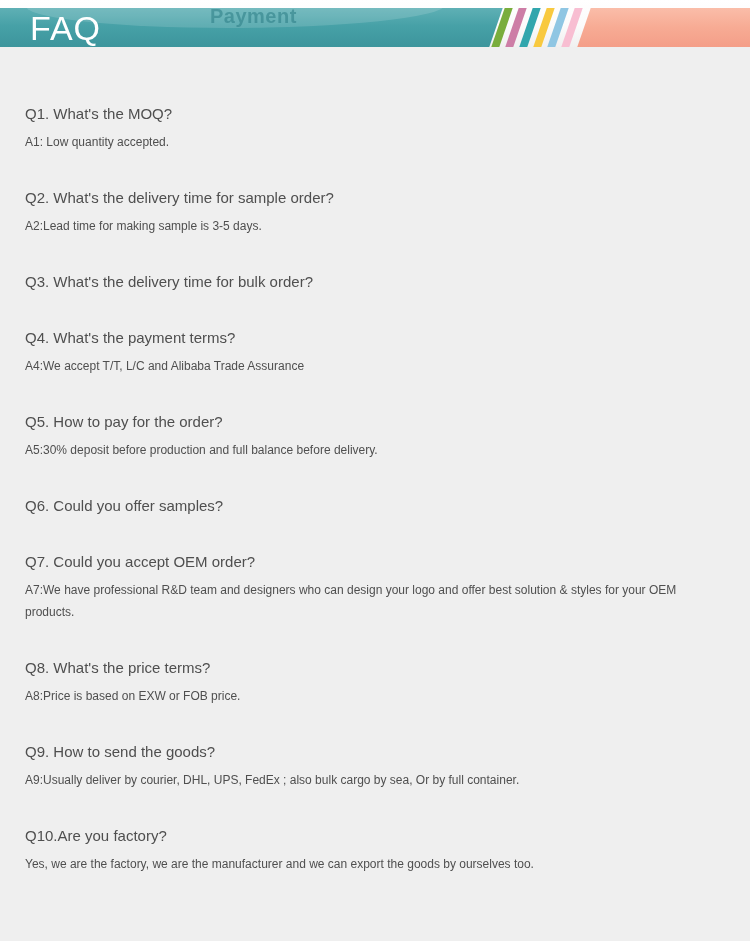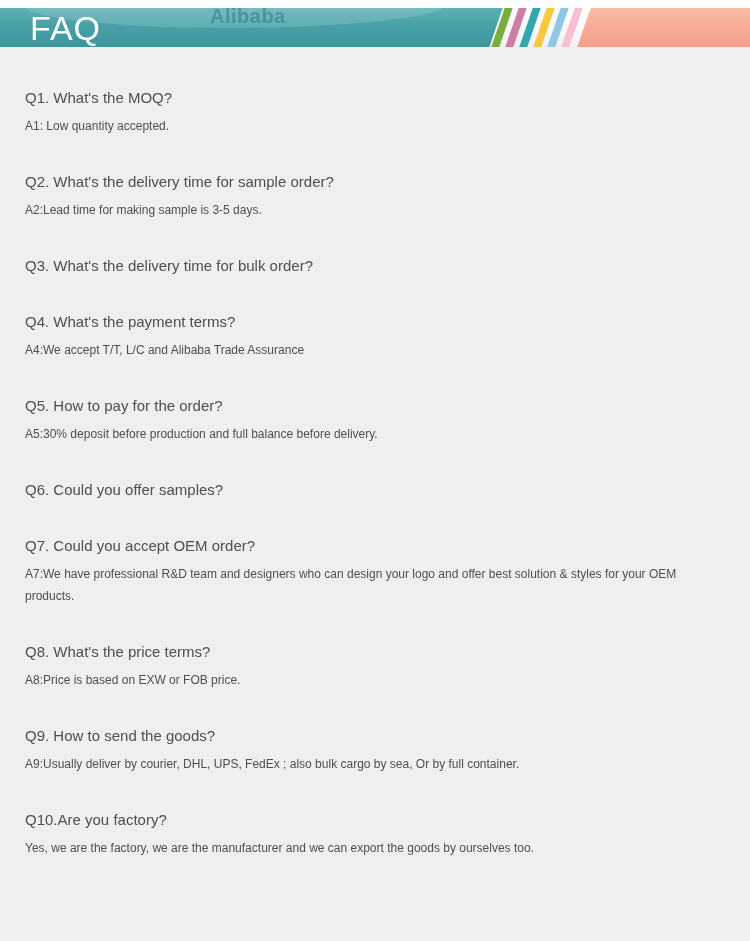--- a/index.html
+++ b/index.html
@@ -81,42 +81,42 @@
     left: 584px;
     top: 8px;
     width: 192px;
     height: 39px;
     transform: skewX(-19deg);
     background: linear-gradient(180deg, #fabda9 0%, #f7ab94 50%, #f49e88 100%);
   }
 
   
   .content {
-    padding: 40px 28px 0 25px;
+    padding: 56px 28px 0 25px;
   }
   .qa { margin-bottom: 34px; }
   .qa .q {
     font-size: 15px;
     line-height: 22px;
     color: #4f4f4f;
     margin-bottom: 6px;
   }
   .qa .a {
     font-size: 12px;
     line-height: 22px;
     color: #4f4f4f;
   }
 </style>
 </head>
 <body>
 
 <div class="page">
 
   <div class="header">
-    <span class="ghost-label">Alibaba</span>
+    <span class="ghost-label">Payment</span>
     <div class="teal-bar"></div>
     <div class="stripes">
         <div class="stripe" style="left: 568px; background: rgb(248, 190, 210);"></div>
         <div class="stripe" style="left: 554px; background: rgb(143, 198, 227);"></div>
         <div class="stripe" style="left: 540px; background: rgb(248, 201, 63);"></div>
         <div class="stripe" style="left: 526px; background: rgb(49, 166, 173);"></div>
         <div class="stripe" style="left: 512px; background: rgb(205, 125, 166);"></div>
         <div class="stripe" style="left: 498px; background: rgb(121, 173, 60);"></div>
 
       <div class="salmon-block"></div>

